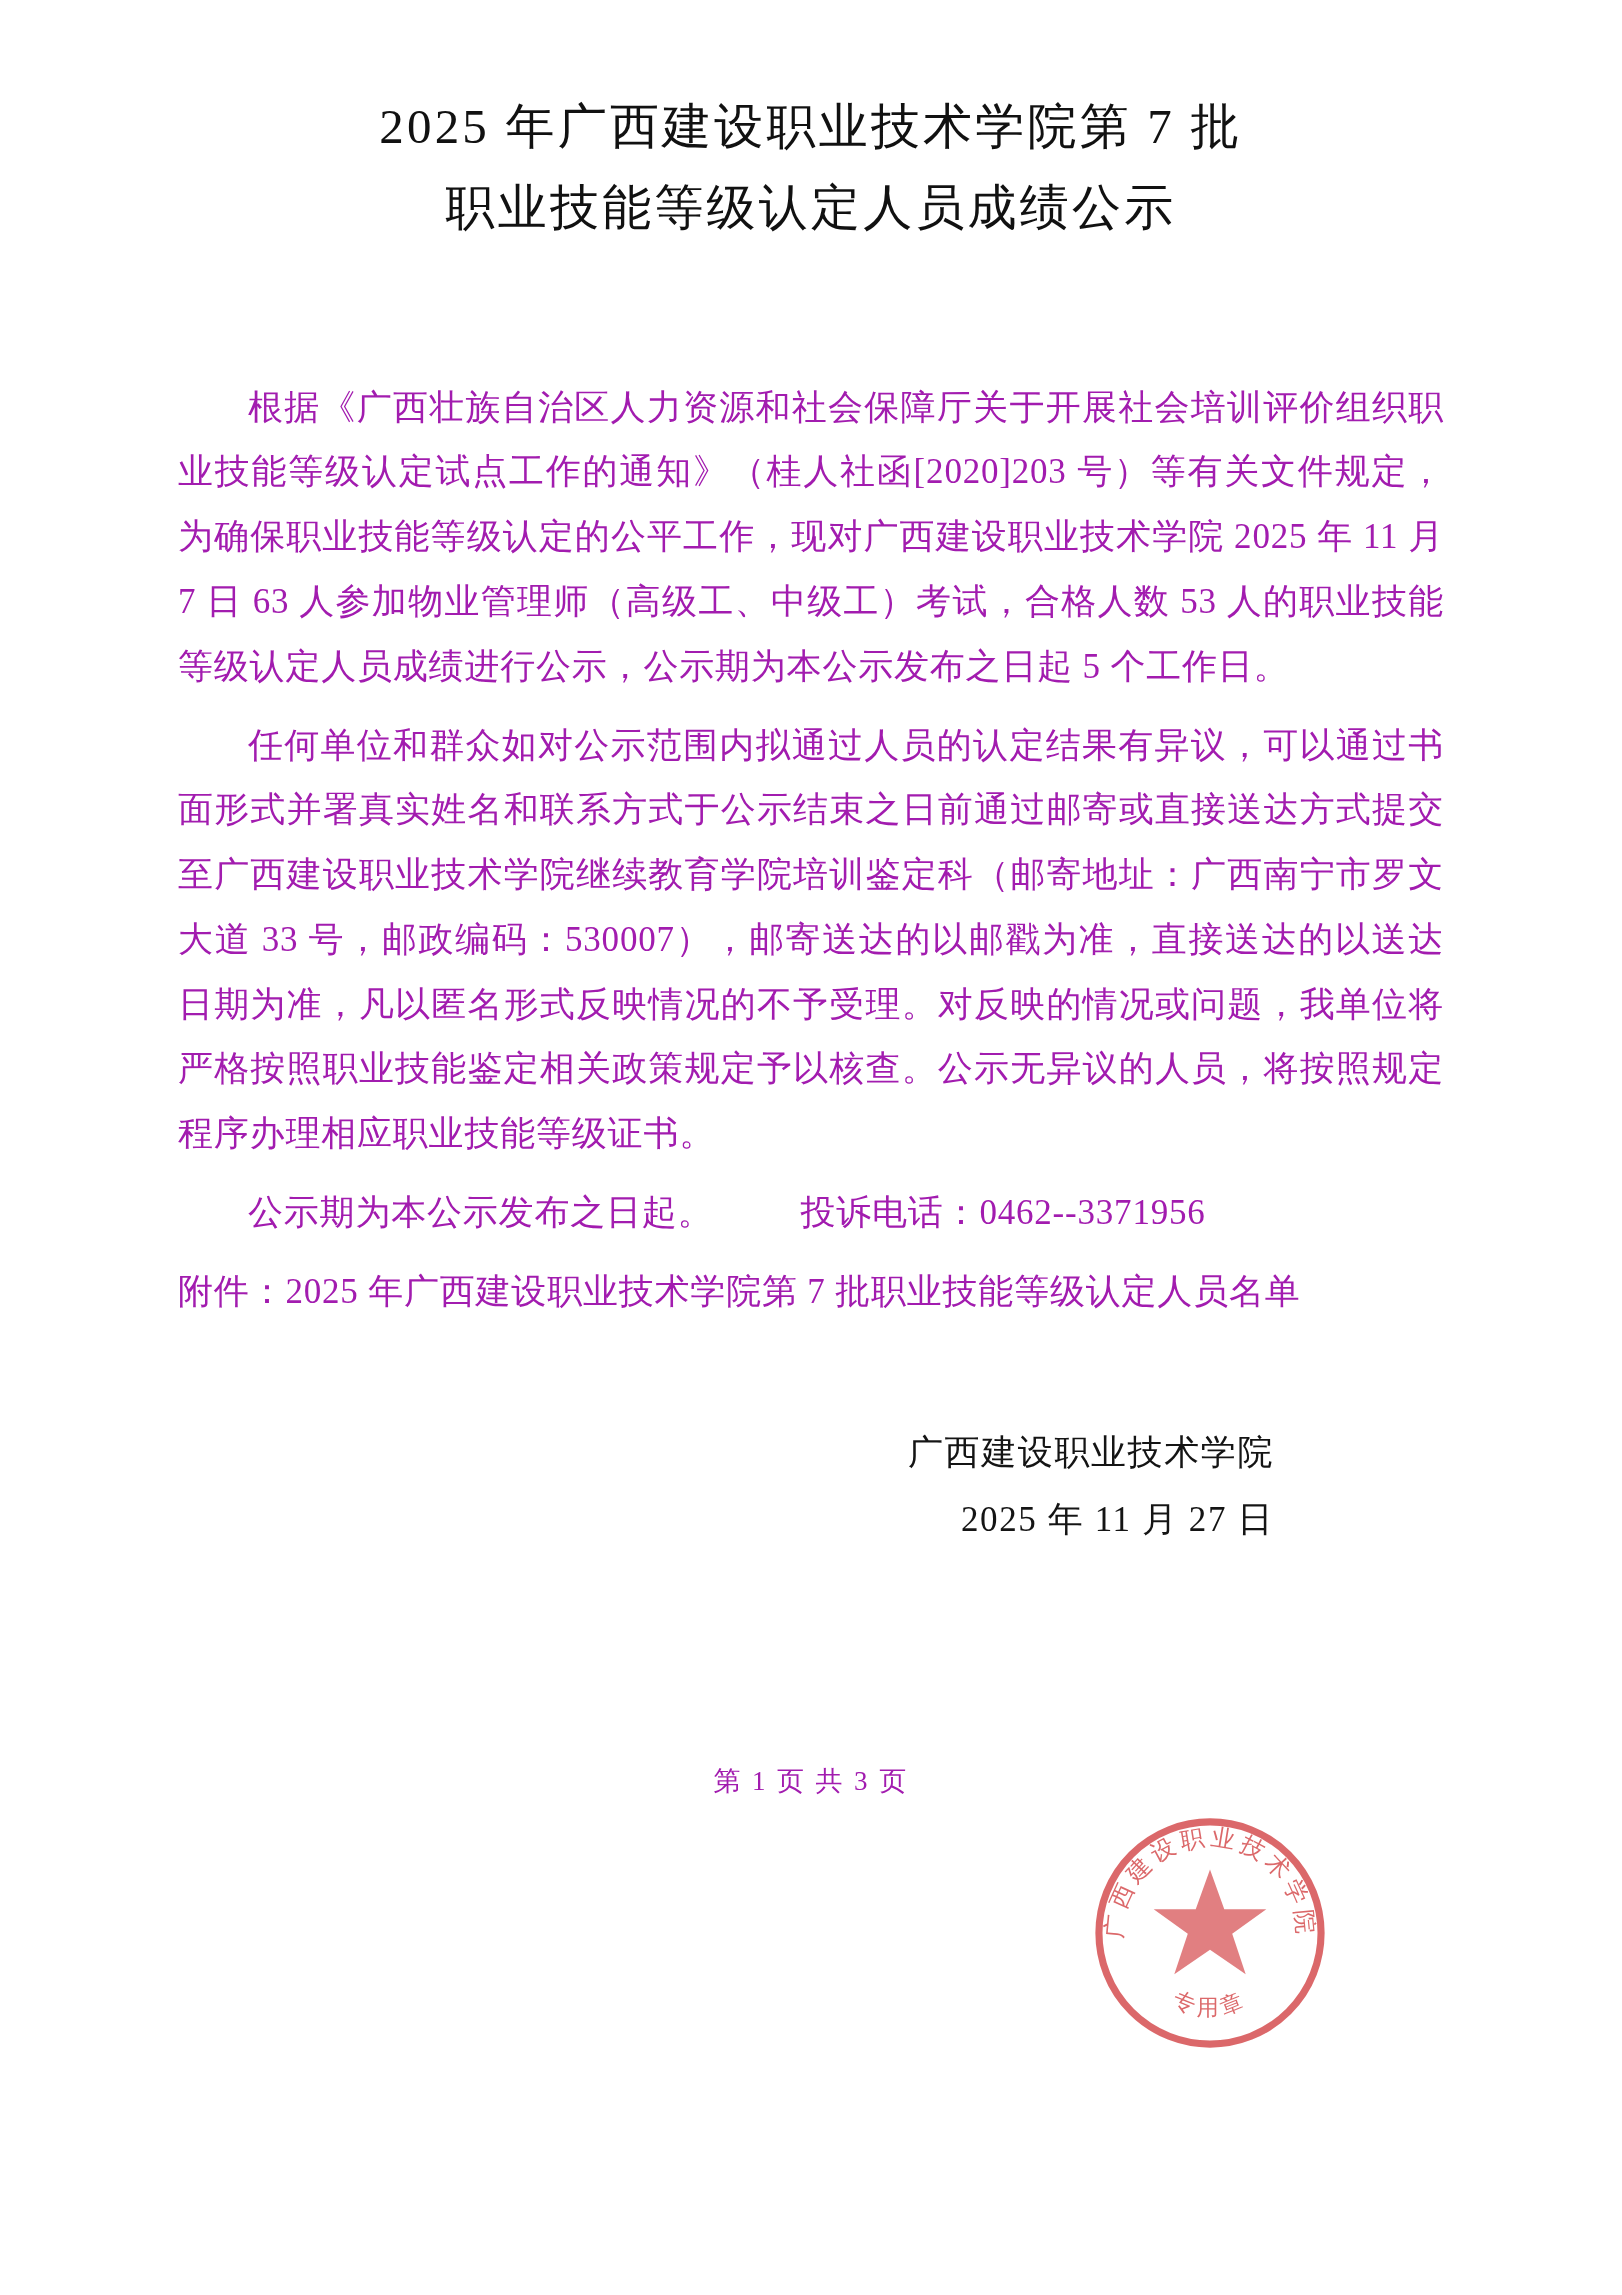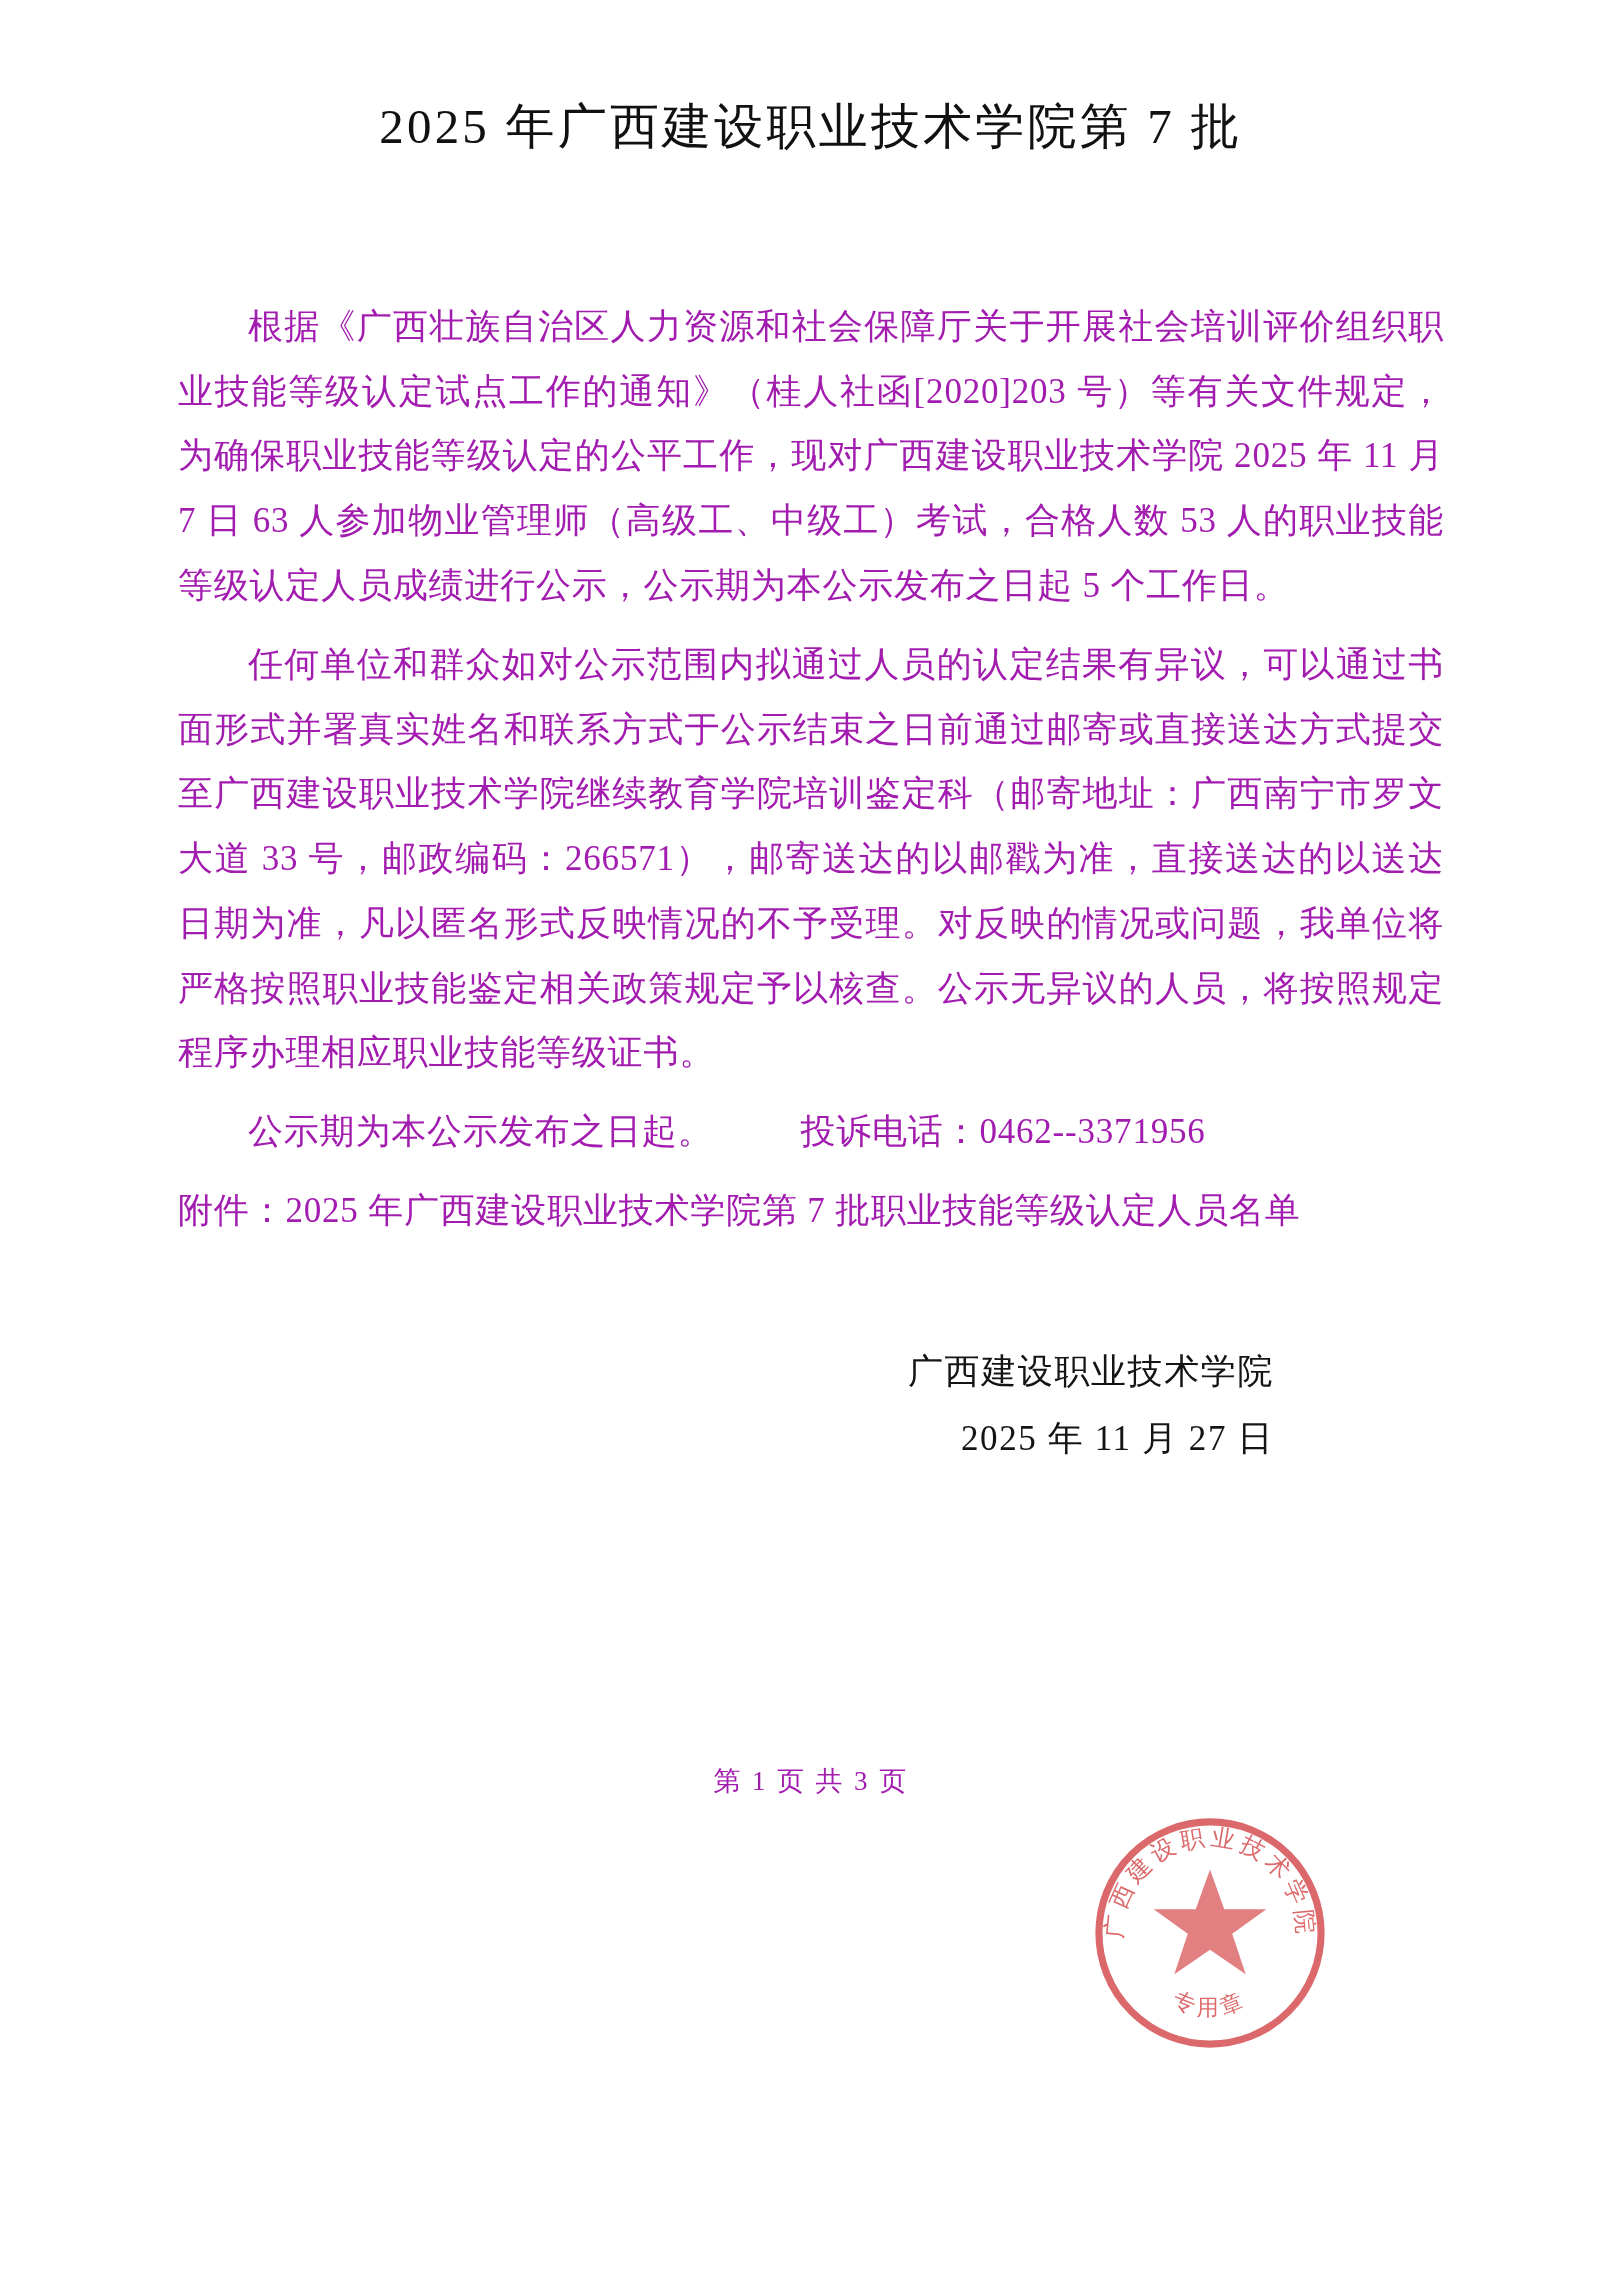--- a/index.html
+++ b/index.html
@@ -98,25 +98,26 @@
     color: #a21caf;
   }
 </style>
 </head>
 <body>
 
 <div class="page">
 
   <div class="title-block">
     <div class="title-line">2025 年广西建设职业技术学院第 7 批</div>
+    <div class="title-line">职业技能等级认定人员成绩公示</div>
   </div>
 
   <div class="body-block">
     <p class="para">根据《广西壮族自治区人力资源和社会保障厅关于开展社会培训评价组织职业技能等级认定试点工作的通知》（桂人社函[2020]203 号）等有关文件规定，为确保职业技能等级认定的公平工作，现对广西建设职业技术学院 2025 年 11 月 7 日 63 人参加物业管理师（高级工、中级工）考试，合格人数 53 人的职业技能等级认定人员成绩进行公示，公示期为本公示发布之日起 5 个工作日。</p>
-    <p class="para">任何单位和群众如对公示范围内拟通过人员的认定结果有异议，可以通过书面形式并署真实姓名和联系方式于公示结束之日前通过邮寄或直接送达方式提交至广西建设职业技术学院继续教育学院培训鉴定科（邮寄地址：广西南宁市罗文大道 33 号，邮政编码：266571），邮寄送达的以邮戳为准，直接送达的以送达日期为准，凡以匿名形式反映情况的不予受理。对反映的情况或问题，我单位将严格按照职业技能鉴定相关政策规定予以核查。公示无异议的人员，将按照规定程序办理相应职业技能等级证书。</p>
+    <p class="para">任何单位和群众如对公示范围内拟通过人员的认定结果有异议，可以通过书面形式并署真实姓名和联系方式于公示结束之日前通过邮寄或直接送达方式提交至广西建设职业技术学院继续教育学院培训鉴定科（邮寄地址：广西南宁市罗文大道 33 号，邮政编码：530007），邮寄送达的以邮戳为准，直接送达的以送达日期为准，凡以匿名形式反映情况的不予受理。对反映的情况或问题，我单位将严格按照职业技能鉴定相关政策规定予以核查。公示无异议的人员，将按照规定程序办理相应职业技能等级证书。</p>
     <p class="para"><span class="para-inline">公示期为本公示发布之日起。</span><span class="gap-wide"></span><span class="para-inline">投诉电话：0462--3371956</span></p>
     <p class="para noindent attachment">附件：2025 年广西建设职业技术学院第 7 批职业技能等级认定人员名单</p>
   </div>
 
   <svg class="seal" viewBox="0 0 300 300" xmlns="http://www.w3.org/2000/svg">
     <circle cx="150" cy="150" r="140" fill="none" stroke="#d4484a" stroke-width="9"></circle>
     <path d="M150 70 L168 120 L221 120 L178 151 L195 202 L150 171 L105 202 L122 151 L79 120 L132 120 Z" fill="#d4484a" opacity="0.85"></path>
     <path id="sealTopArc" d="M 40 150 A 110 110 0 0 1 260 150" fill="none" stroke="none"></path>
     <text font-family="'Liberation Serif', serif" font-size="30" fill="#d4484a" letter-spacing="6">
       <textPath href="#sealTopArc" startOffset="50%" text-anchor="middle">广西建设职业技术学院</textPath>

